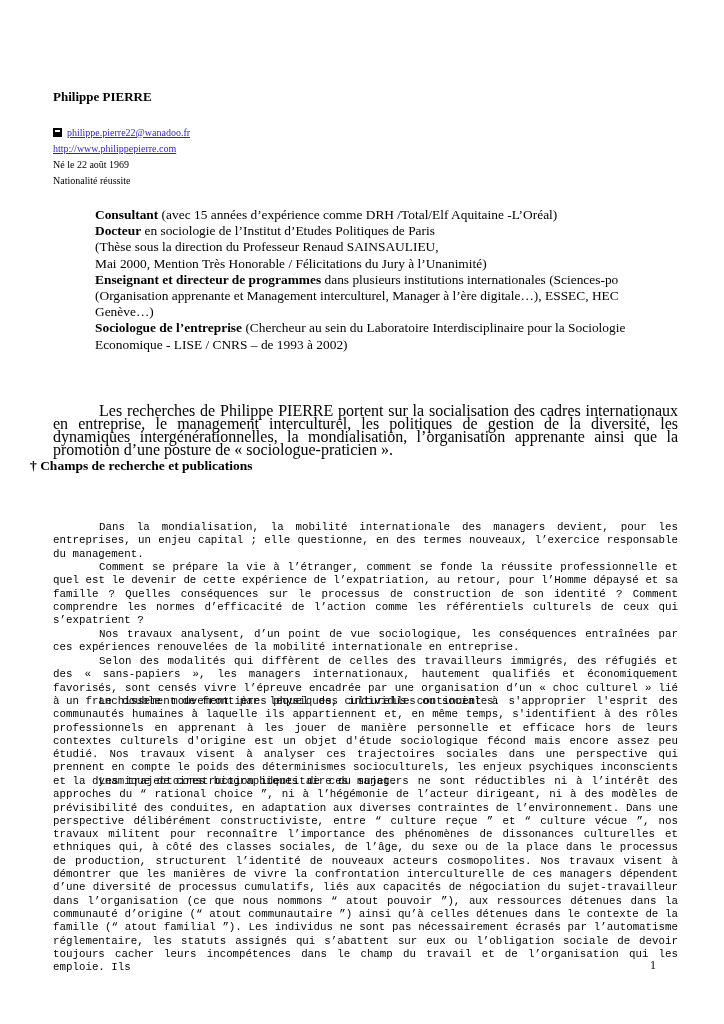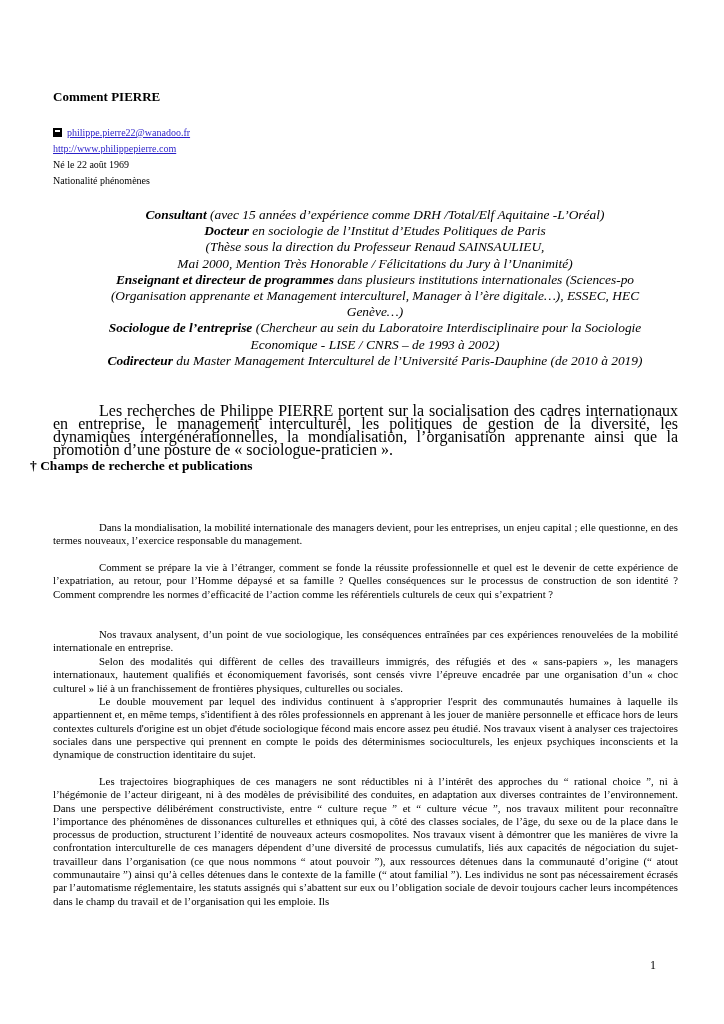--- a/index.html
+++ b/index.html
@@ -5,56 +5,55 @@
     html, body { margin: 0; padding: 0; background: #ffffff; }
     body { width: 724px; height: 1024px; position: relative; overflow: hidden;
       font-family: "Liberation Serif", serif; color: #000; }
     .page { position: absolute; left: 0; top: 0; width: 724px; height: 1024px; }
     .name { position: absolute; left: 53px; top: 89px; font-weight: bold; font-size: 13px; }
     .contact { position: absolute; left: 53px; top: 125px; font-size: 10px; line-height: 16px; }
     .contact a { color: #1a0dab; color: #2a1fc8; text-decoration: underline; }
     .mail-icon { display: inline-block; width: 9px; height: 9px; background: #000; margin-right: 5px;
       vertical-align: -1px; position: relative; }
     .mail-icon::after { content: ""; position: absolute; left: 2px; top: 2px; width: 5px; height: 2px; background: #fff; }
-    .titles { position: absolute; left: 95px; width: 560px; top: 207px; text-align: center;
-      font-size: 13.4px; line-height: 16.2px; font-style: italic; }
+    .titles { position: absolute; left: 95px; width: 560px; top: 207px; text-align: left;
+      font-size: 13.4px; line-height: 16.2px; }
     .titles b { font-weight: bold; }
     .abstract { position: absolute; left: 53px; width: 625px; top: 404px; font-size: 16px;
       line-height: 13px; text-align: justify; }
     .indent { text-indent: 46px; }
     .section-title { position: absolute; left: 30px; top: 458px; font-size: 13.5px; font-weight: bold; }
     .subsection { position: absolute; left: 105px; top: 496px; font-size: 11px; font-weight: bold; }
     .body { position: absolute; left: 53px; width: 625px; font-size: 10.8px; line-height: 13.3px; text-align: justify; }
-    .body p { margin: 0; text-indent: 46px; }
+    .body p { margin: 0; text-indent: 46px; font-family: Liberation Mono, monospace; }
     .pagenum { position: absolute; left: 650px; top: 958px; font-size: 12px; }
   </style>
 </head>
 <body>
 
 <div class="page">
 
-  <div class="name">Comment PIERRE</div>
+  <div class="name">Philippe PIERRE</div>
 
   <div class="contact">
     <div>
       <span class="mail-icon"></span><a href="#">philippe.pierre22@wanadoo.fr</a>
     </div>
     <div><a href="#">http://www.philippepierre.com</a></div>
     <div>Né le 22 août 1969</div>
-    <div>Nationalité phénomènes</div>
+    <div>Nationalité réussite</div>
   </div>
 
   <div class="titles">
     <div><b>Consultant</b><span> (avec 15 années d’expérience comme DRH /Total/Elf Aquitaine -L’Oréal)</span></div>
     <div><b>Docteur</b><span> en sociologie de l’Institut d’Etudes Politiques de Paris</span></div>
     <div><span>(Thèse sous la direction du Professeur Renaud SAINSAULIEU,</span></div>
     <div><span>Mai 2000, Mention Très Honorable / Félicitations du Jury à l’Unanimité)</span></div>
     <div><b>Enseignant et directeur de programmes</b><span> dans plusieurs institutions internationales (Sciences-po (Organisation apprenante et Management interculturel, Manager à l’ère digitale…), ESSEC, HEC Genève…)</span></div>
     <div><b>Sociologue de l’entreprise</b><span> (Chercheur au sein du Laboratoire Interdisciplinaire pour la Sociologie Economique - LISE / CNRS – de 1993 à 2002)</span></div>
-    <div><b>Codirecteur</b><span> du Master Management Interculturel de l’Université Paris-Dauphine (de 2010 à 2019)</span></div>
   </div>
 
   <div class="abstract indent">Les recherches de Philippe PIERRE portent sur la socialisation des cadres internationaux en entreprise, le management interculturel, les politiques de gestion de la diversité, les dynamiques intergénérationnelles, la mondialisation, l’organisation apprenante ainsi que la promotion d’une posture de « sociologue-praticien ».</div>
 
   <div class="section-title">
     <span>†</span>
     <span>Champs de recherche et publications</span>
   </div>
 
 

